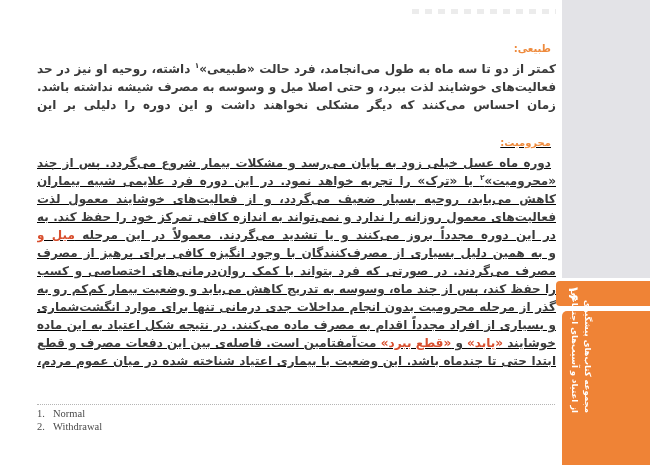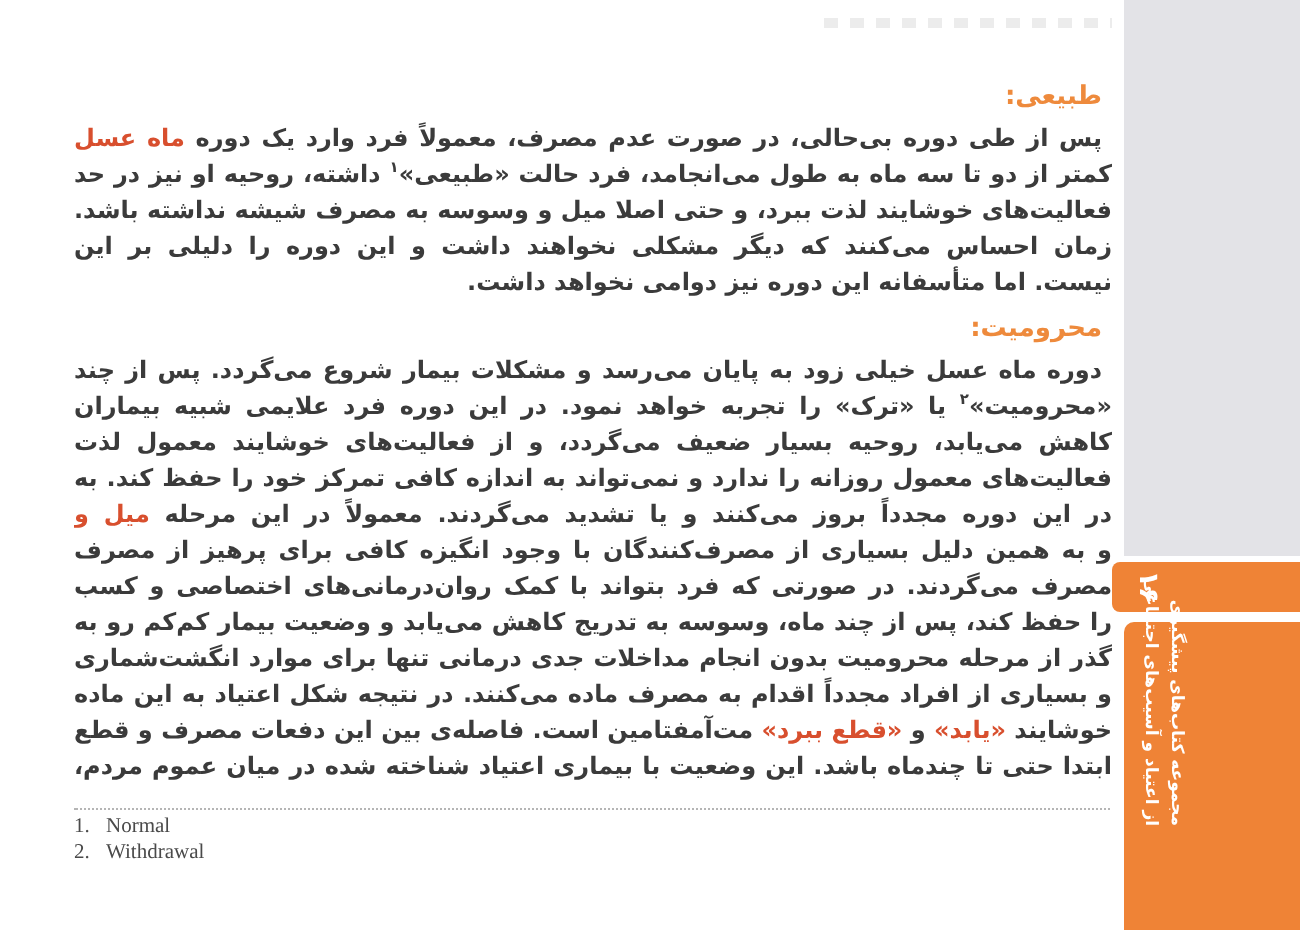--- a/index.html
+++ b/index.html
@@ -36,23 +36,23 @@
     transform-origin:0 0;transform:translateX(26px) rotate(90deg);
     direction:rtl;text-align:center;
     color:#fff;font-weight:bold;font-size:8.5px;line-height:13px;white-space:nowrap;
   }
 
   
   .content{
     position:absolute;top:40px;right:94px;left:37px;
     direction:rtl;
   }
-  .sec + .sec{margin-top:6px;}
+  .sec + .sec{margin-top:20px;text-decoration:underline;}
   .h{
-    color:var(--heading,#ee8a3c);font-weight:bold;font-size:13px;line-height:17px;
+    color:var(--heading,#ee8a3c);font-weight:bold;font-size:10px;line-height:17px;
     padding-right:5px;margin-bottom:3px;
   }
   .ln{
     font-size:12px;font-weight:bold;color:var(--body-text,#3b3b3b);
     line-height:18px;height:18px;overflow:hidden;
     text-align:justify;text-align-last:justify;
   }
   .ln.first{padding-right:5px;}
   .ln.last{text-align-last:right;}
   .hl{color:var(--highlight,#d84f2e);}
@@ -87,25 +87,23 @@
   <div class="series-panel">
     <div class="series-rot">
       <div>مجموعه کتاب‌های پیشگیری</div>
       <div>از اعتیاد و آسیب‌های اجتماعی</div>
     </div>
   </div>
 
   <div class="content" id="content">
       <div class="sec">
         <div class="h">طبیعی:</div>
-        <div class="ln first"><span>پس از طی دوره بی‌حالی، در صورت عدم مصرف، معمولاً فرد وارد یک دوره </span><span class="hl">ماه عسل</span></div>
         <div class="ln"><span>کمتر از دو تا سه ماه به طول می‌انجامد، فرد حالت «طبیعی»</span><sup>۱</sup><span> داشته، روحیه او نیز در حد طبیعی است و ممکن است از</span></div>
         <div class="ln"><span>فعالیت‌های خوشایند لذت ببرد، و حتی اصلا میل و وسوسه به مصرف شیشه نداشته باشد. بسیاری از افراد در این</span></div>
         <div class="ln"><span>زمان احساس می‌کنند که دیگر مشکلی نخواهند داشت و این دوره را دلیلی بر این می‌دانند که شیشه ماده اعتیادآوری</span></div>
-        <div class="ln last"><span>نیست. اما متأسفانه این دوره نیز دوامی نخواهد داشت.</span></div>
       </div>
       <div class="sec">
         <div class="h">محرومیت:</div>
         <div class="ln first"><span>دوره ماه عسل خیلی زود به پایان می‌رسد و مشکلات بیمار شروع می‌گردد. پس از چند هفته فرد به تدریج علایم</span></div>
         <div class="ln"><span>«محرومیت»</span><sup>۲</sup><span> یا «ترک» را تجربه خواهد نمود. در این دوره فرد علایمی شبیه بیماران افسرده دارد. انرژی فرد مجدداً</span></div>
         <div class="ln"><span>کاهش می‌یابد، روحیه بسیار ضعیف می‌گردد، و از فعالیت‌های خوشایند معمول لذت نمی‌برد. توان و حوصله انجام</span></div>
         <div class="ln"><span>فعالیت‌های معمول روزانه را ندارد و نمی‌تواند به اندازه کافی تمرکز خود را حفظ کند. به ندرت علایم توهم و هذیان</span></div>
         <div class="ln"><span>در این دوره مجدداً بروز می‌کنند و یا تشدید می‌گردند. معمولاً در این مرحله </span><span class="hl">میل و وسوسه</span></div>
         <div class="ln"><span>و به همین دلیل بسیاری از مصرف‌کنندگان با وجود انگیزه کافی برای پرهیز از مصرف شیشه، دچار </span></div>
         <div class="ln"><span>مصرف می‌گردند. در صورتی که فرد بتواند با کمک روان‌درمانی‌های اختصاصی و کسب مهارت‌های لازم، پرهیز خود</span></div>

